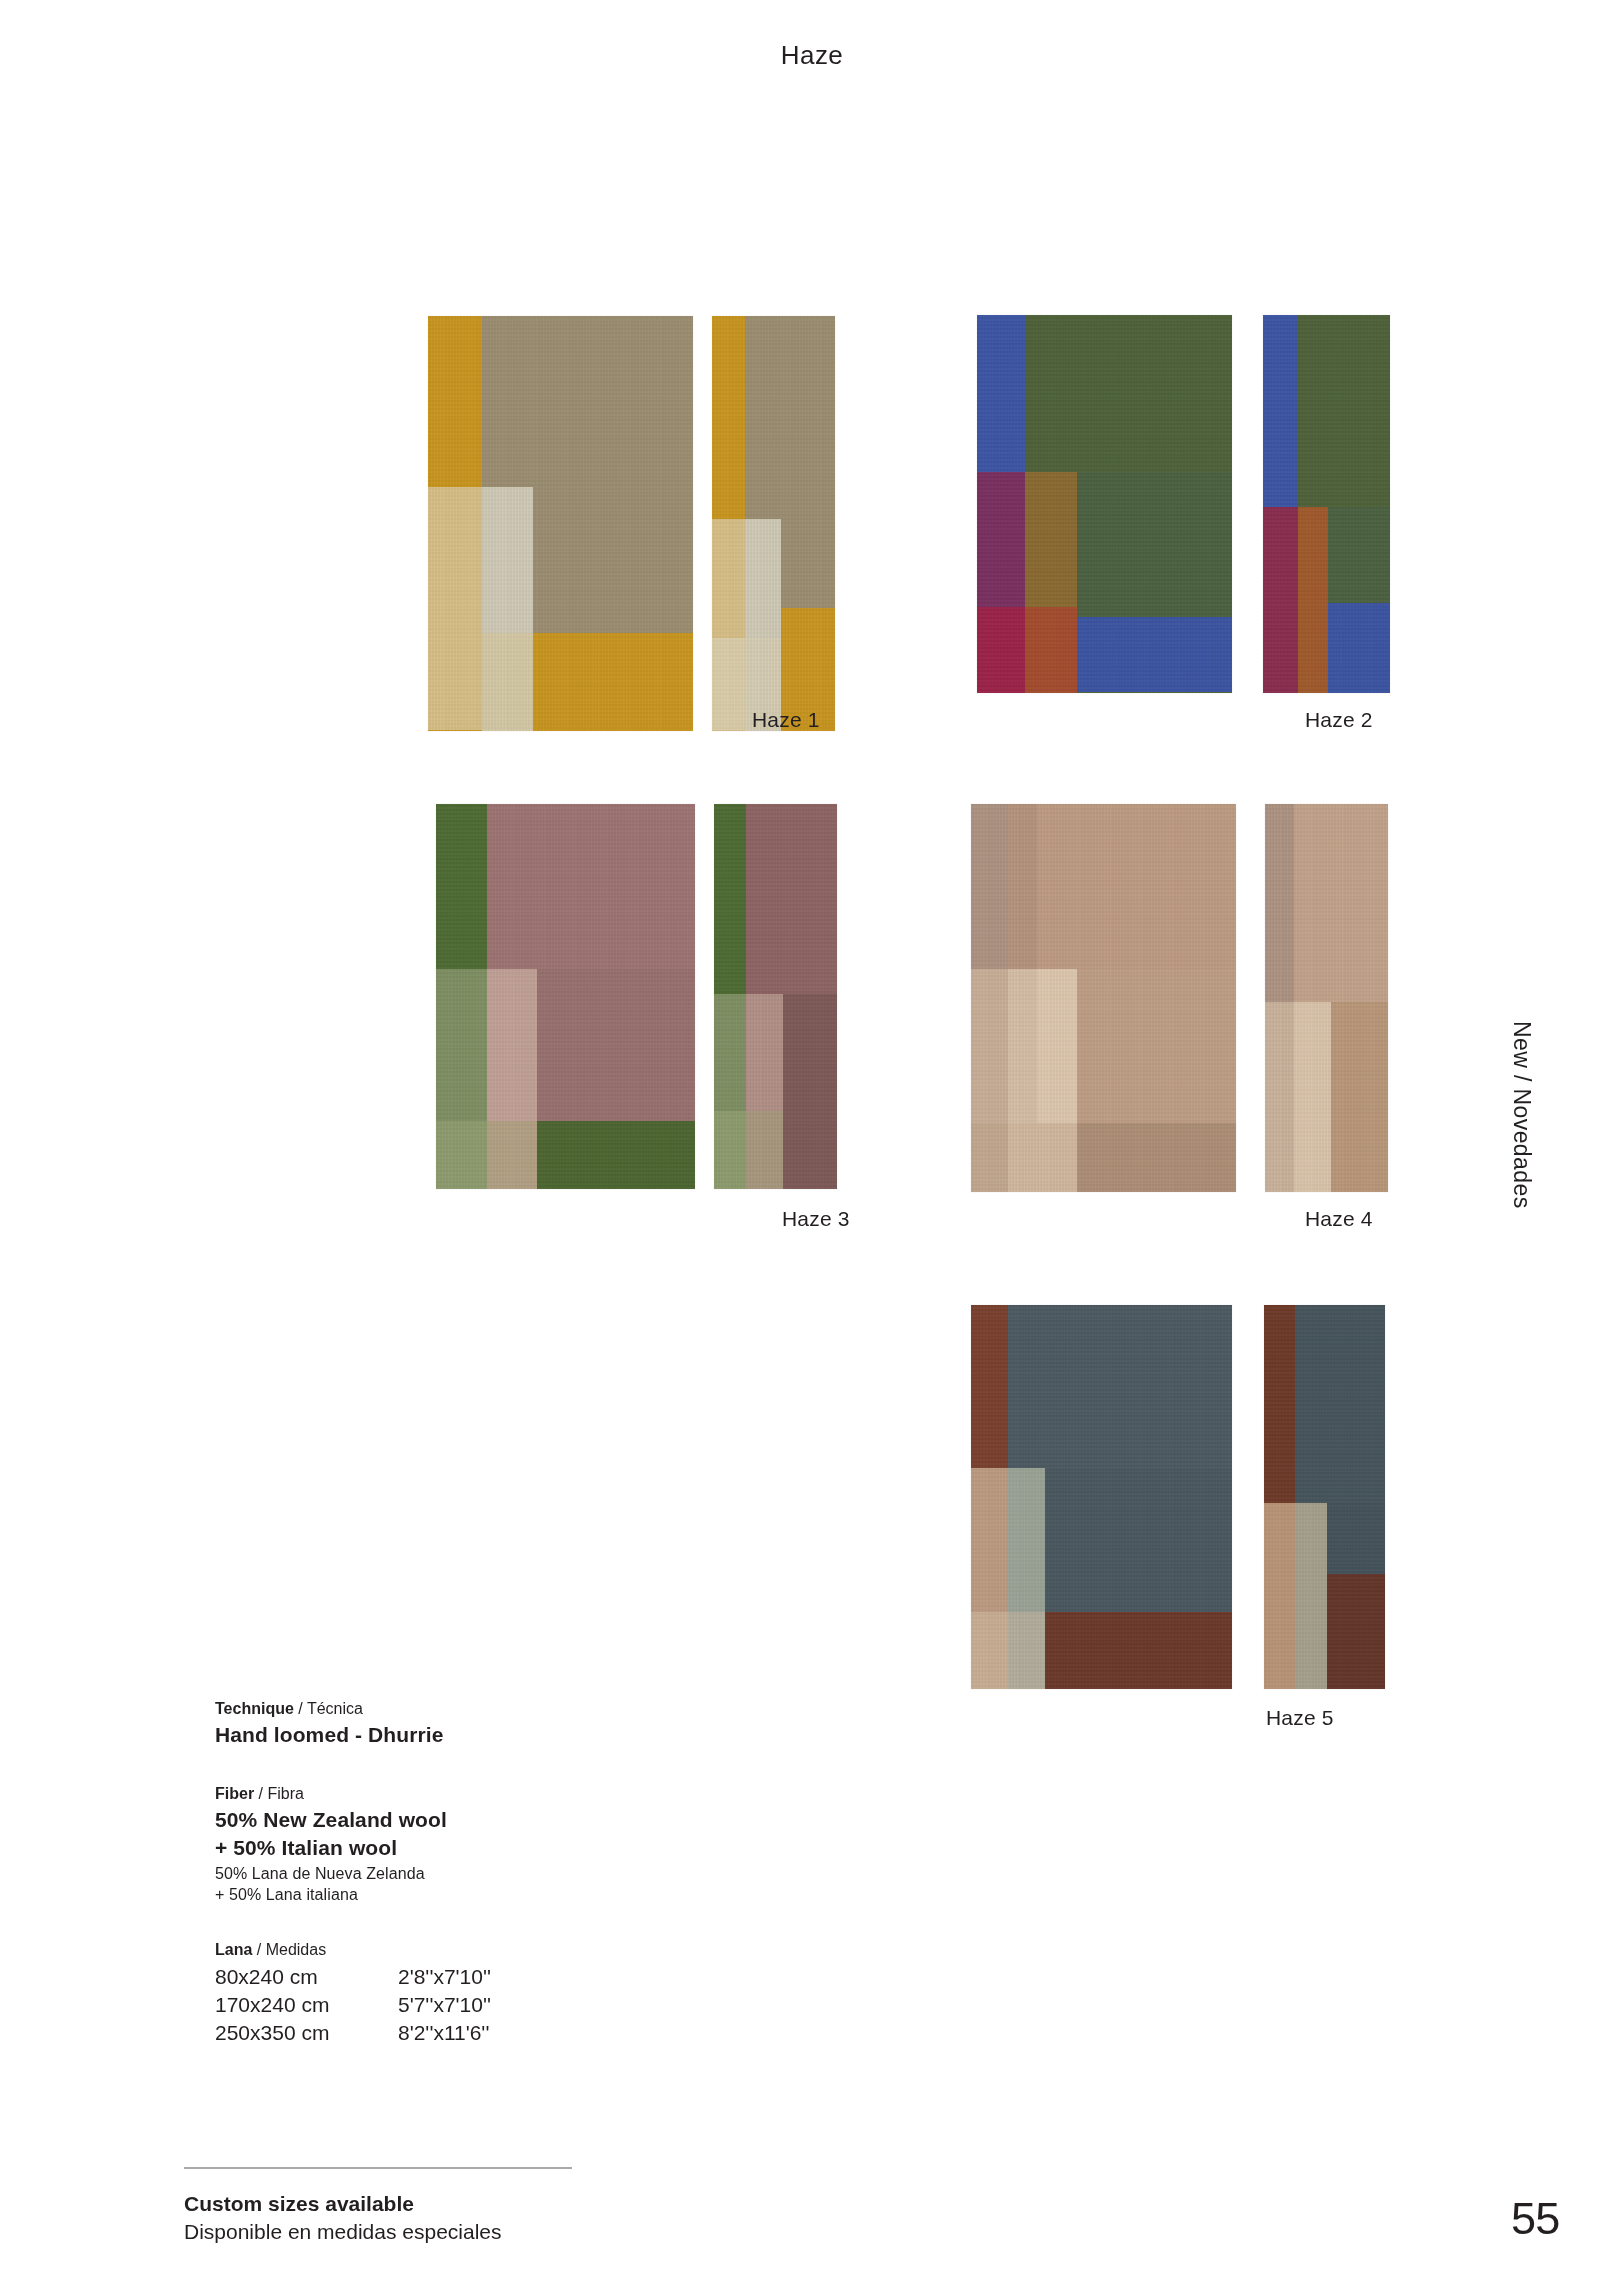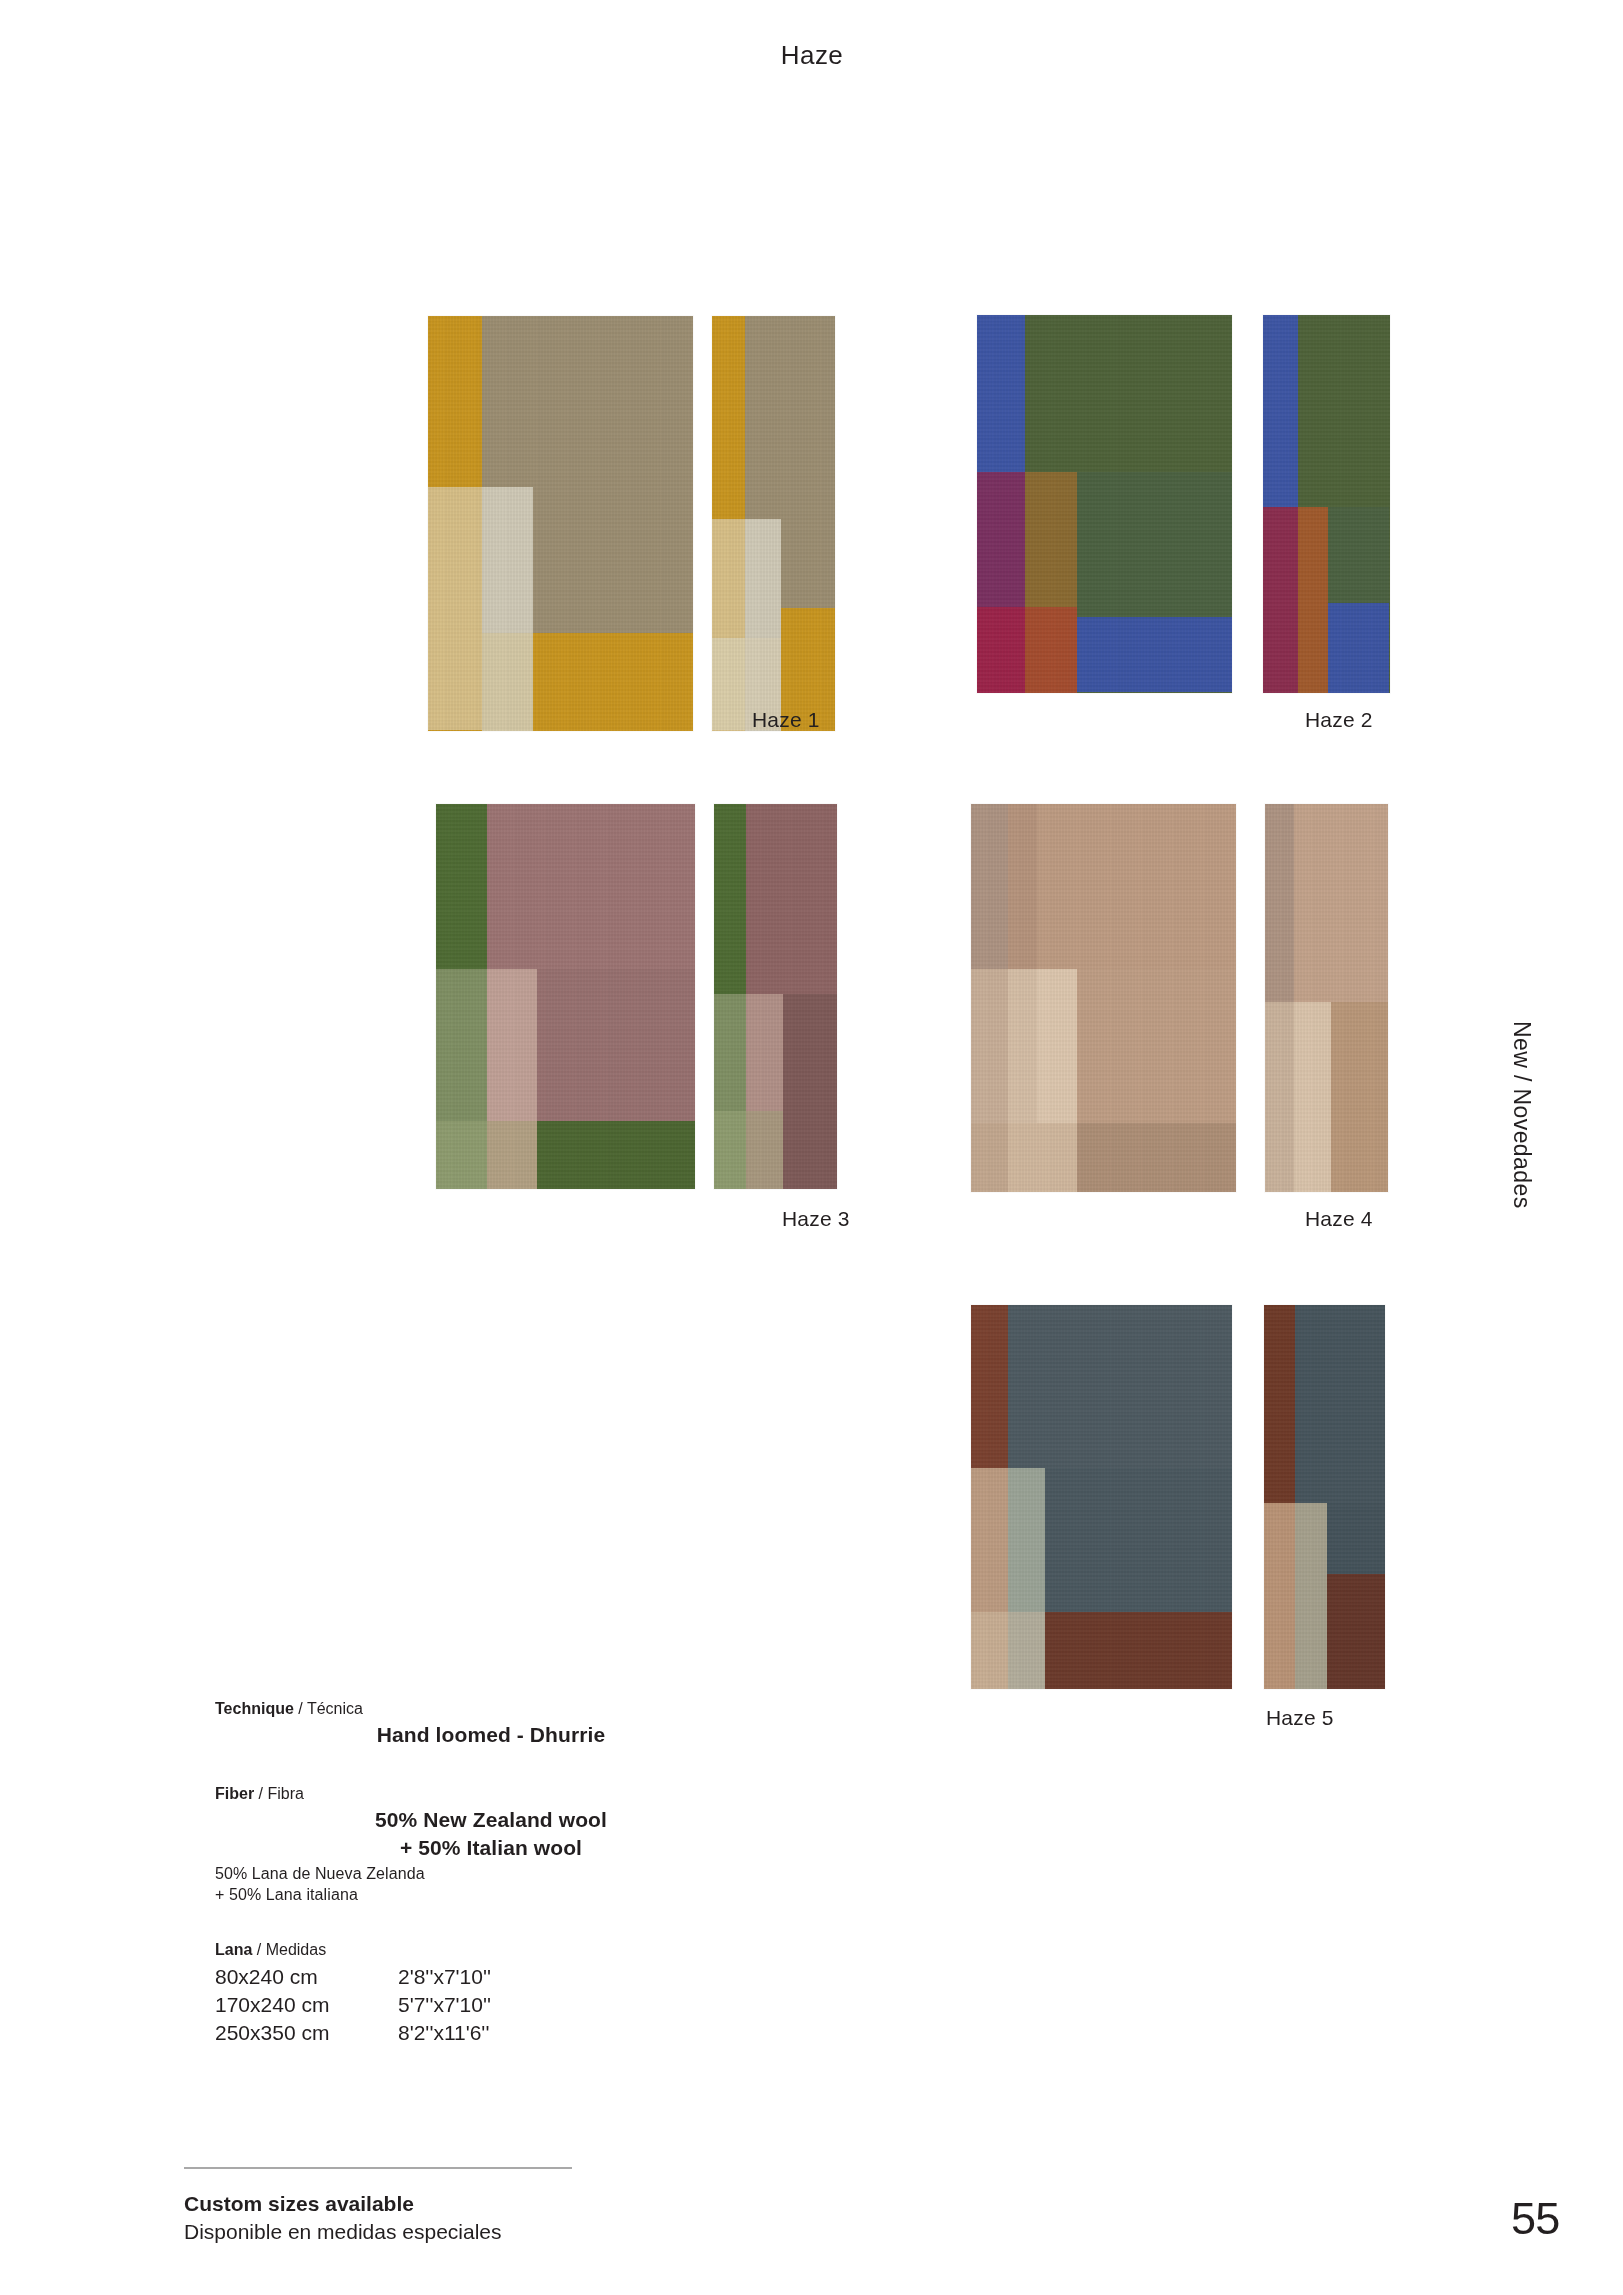--- a/index.html
+++ b/index.html
@@ -58,21 +58,21 @@
     position:absolute;font-size:21px;color:#231f20;letter-spacing:0.2px;
     white-space:nowrap;
   }
 
   
   .specs{position:absolute;left:184px;top:1698px;width:583px;}
   .spec-group{margin-bottom:34px;margin-left:31px;}
   .spec-head{font-size:16px;line-height:1.35;margin-bottom:1.5px;}
   .spec-head b{font-weight:bold;}
   .spec-head span{font-weight:normal;}
-  .spec-strong{font-size:21px;font-weight:bold;line-height:1.34;letter-spacing:0.1px;text-align:center;}
+  .spec-strong{font-size:21px;font-weight:bold;line-height:1.34;letter-spacing:0.1px;}
   .spec-reg{font-size:16px;font-weight:normal;line-height:1.34;letter-spacing:0.1px;}
 
   .size-table{margin-top:1.5px;}
   .size-row{display:flex;font-size:21px;line-height:1.34;}
   .size-cm{width:183px;}
   .size-in{width:200px;}
 
   .divider{
     position:absolute;left:184px;top:2167px;width:388px;height:1.5px;
     background:#a9a9a9;

